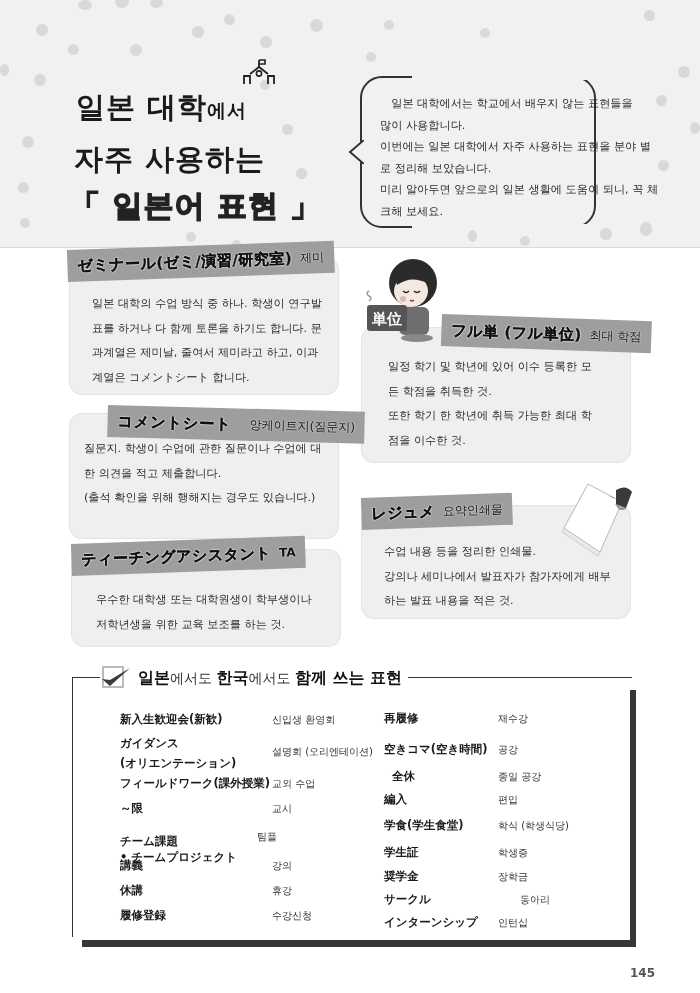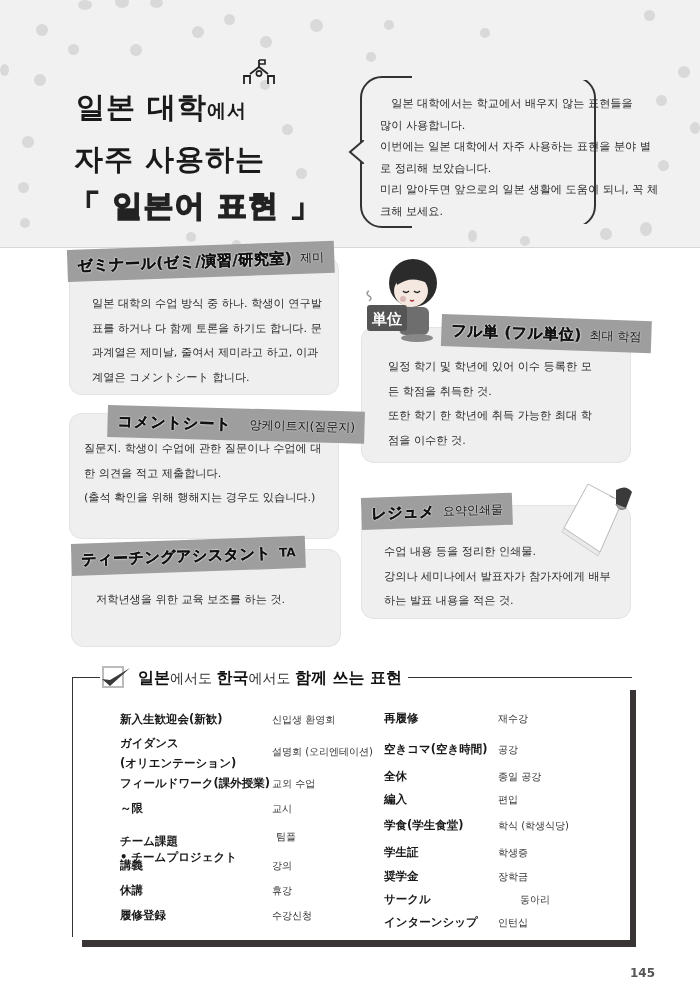--- a/index.html
+++ b/index.html
@@ -249,20 +249,21 @@
   <path d="M56 8 Q66 2 72 10 L66 26 Q60 30 56 22 Z" fill="#3a3a3a"></path>
   <path d="M56 22 Q60 30 66 26" stroke="#888" stroke-width="1.5" fill="#aaa"></path>
 </svg>
 
 <div class="card" style="left:72px;top:550px;width:268px;height:96px;"></div>
 <div class="card-tag" style="left:72px;top:544px;height:32px;transform:rotate(-2deg);transform-origin:left bottom;">
   <span class="jp">ティーチングアシスタント</span>
   <span class="ko" style="font-weight:bold">TA</span>
 </div>
 <div class="card-body" style="left:96px;top:588px;">
+  <p>우수한 대학생 또는 대학원생이 학부생이나</p>
   <p>저학년생을 위한 교육 보조를 하는 것.</p>
 </div>
 
 <div class="common-shadow-r"></div>
 <div class="common-shadow-b"></div>
 <div class="common-inner"></div>
 <div class="common-box"></div>
 
 <div class="common-header">
   <div class="check-box">
@@ -294,21 +295,21 @@
 
 <div class="term-row" style="left:120px;top:799px;">
   <span class="term-jp">～限</span>
 </div>
 <span class="term-ko" style="left:272px;top:802px;">교시</span>
 
 <div class="term-row" style="left:120px;top:820px;flex-direction:column;align-items:flex-start;margin-top:13px;">
   <span class="term-jp" style="line-height:16px">チーム課題</span>
   <span class="term-jp" style="line-height:16px">• チームプロジェクト</span>
 </div>
-<span class="term-ko" style="left:276px;top:830px;">팀플</span>
+<span class="term-ko" style="left:257px;top:830px;">팀플</span>
 
 <div class="term-row" style="left:120px;top:856px;">
   <span class="term-jp">講義</span>
 </div>
 <span class="term-ko" style="left:272px;top:859px;">강의</span>
 
 <div class="term-row" style="left:120px;top:881px;">
   <span class="term-jp">休講</span>
 </div>
 <span class="term-ko" style="left:272px;top:884px;">휴강</span>
@@ -321,21 +322,21 @@
 <div class="term-row" style="left:384px;top:709px;">
   <span class="term-jp">再履修</span>
 </div>
 <span class="term-ko" style="left:498px;top:712px;">재수강</span>
 
 <div class="term-row" style="left:384px;top:740px;">
   <span class="term-jp">空きコマ(空き時間)</span>
 </div>
 <span class="term-ko" style="left:498px;top:743px;">공강</span>
 
-<div class="term-row" style="left:384px;top:767px;justify-content:center;">
+<div class="term-row" style="left:392px;top:767px;justify-content:center;">
   <span class="term-jp">全休</span>
 </div>
 <span class="term-ko" style="left:498px;top:770px;">종일 공강</span>
 
 <div class="term-row" style="left:384px;top:790px;">
   <span class="term-jp">編入</span>
 </div>
 <span class="term-ko" style="left:498px;top:793px;">편입</span>
 
 <div class="term-row" style="left:384px;top:816px;">

